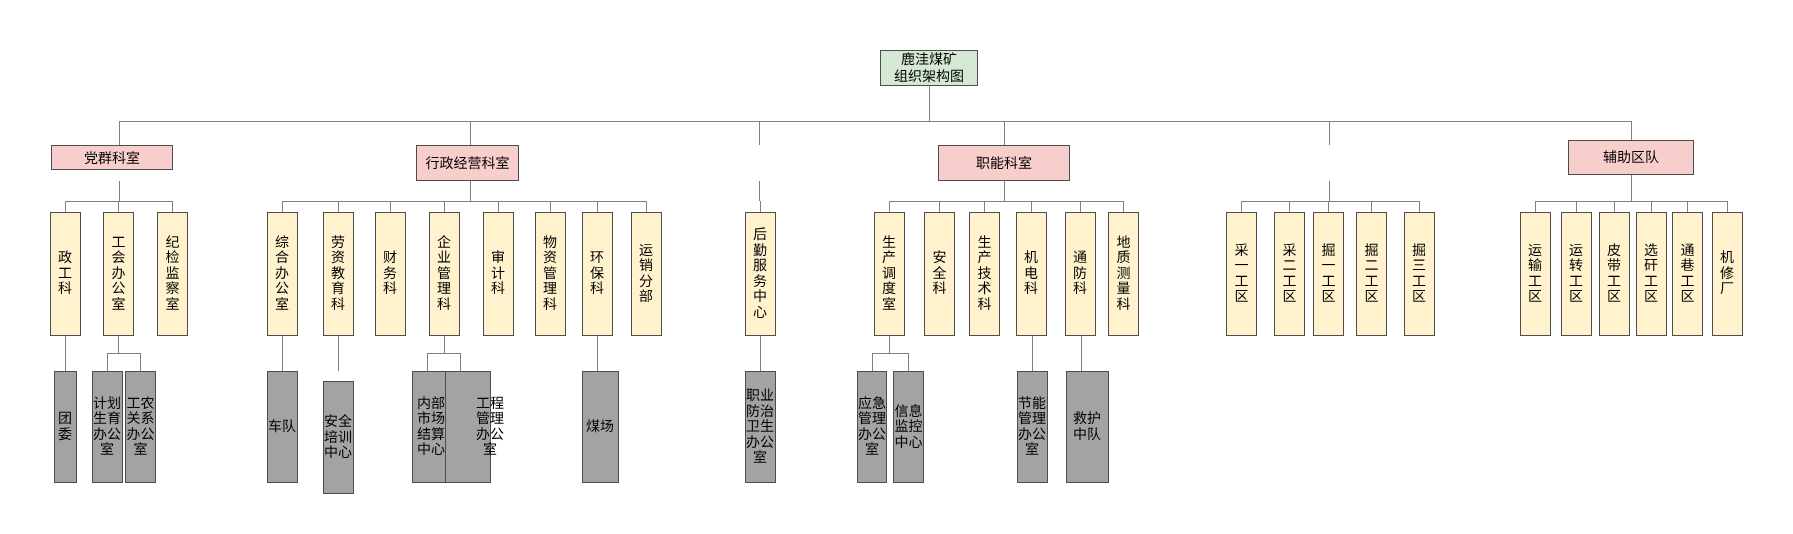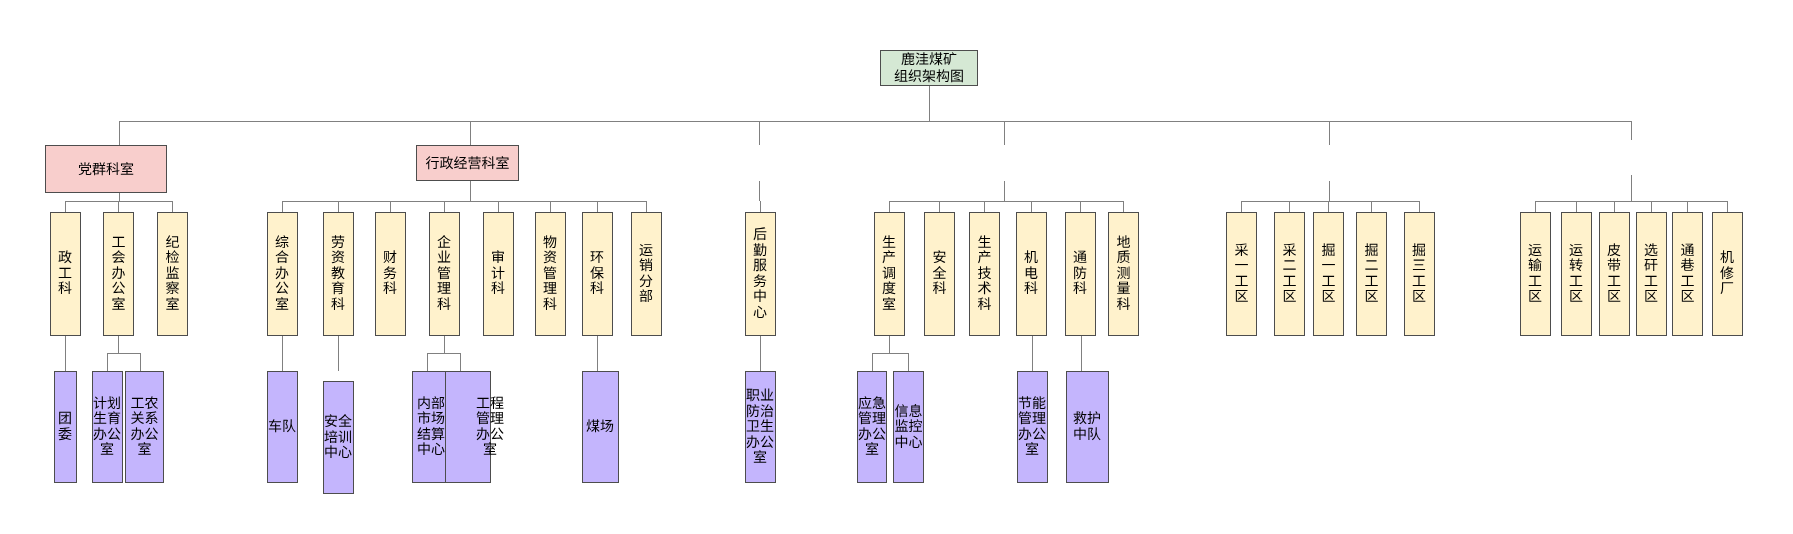--- a/index.html
+++ b/index.html
@@ -43,21 +43,21 @@
   }
   .node.dept {
     background: #f8cecc;
     line-height: 16px;
   }
   .node.section {
     background: #fff2cc;
     line-height: 15.5px;
   }
   .node.office {
-    background: #c4b5fd;
+    background: #a3a3a3;
     line-height: 15.5px;
   }
 </style>
 </head>
 <body>
 
 <div id="canvas">
   <svg id="wires" width="1793" height="534" viewBox="0 0 1793 534">
       <line x1="929" y1="86" x2="929" y2="121" stroke="#808080" stroke-width="1" shape-rendering="crispEdges"></line>
       <line x1="119" y1="121" x2="1631" y2="121" stroke="#808080" stroke-width="1" shape-rendering="crispEdges"></line>
@@ -124,21 +124,21 @@
       <line x1="1576" y1="201" x2="1576" y2="211.5" stroke="#808080" stroke-width="1" shape-rendering="crispEdges"></line>
       <line x1="1614" y1="201" x2="1614" y2="211.5" stroke="#808080" stroke-width="1" shape-rendering="crispEdges"></line>
       <line x1="1651" y1="201" x2="1651" y2="211.5" stroke="#808080" stroke-width="1" shape-rendering="crispEdges"></line>
       <line x1="1687.5" y1="201" x2="1687.5" y2="211.5" stroke="#808080" stroke-width="1" shape-rendering="crispEdges"></line>
       <line x1="1727" y1="201" x2="1727" y2="211.5" stroke="#808080" stroke-width="1" shape-rendering="crispEdges"></line>
     </svg>
 <div class="node root" style="left: 880px; top: 50px; width: 98px; height: 36px;">
       <span class="lbl">鹿洼煤矿
 组织架构图</span>
     </div>
-    <div class="node dept" style="left: 45px; top: 145px; width: 122px; height: 48px;">
+    <div class="node dept" style="left: 51px; top: 145px; width: 122px; height: 25px;">
       <span class="lbl">党群科室</span>
     </div>
     <div class="node section" style="left: 49.5px; top: 211.5px; width: 31px; height: 124px;">
       <span class="lbl">政
 工
 科</span>
     </div>
     <div class="node office" style="left: 53.5px; top: 370.5px; width: 23px; height: 112.5px;">
       <span class="lbl">团
 委</span>
@@ -149,21 +149,21 @@
 办
 公
 室</span>
     </div>
     <div class="node office" style="left: 91.5px; top: 370.5px; width: 31px; height: 112.5px;">
       <span class="lbl">计划
 生育
 办公
 室</span>
     </div>
-    <div class="node office" style="left: 125px; top: 370.5px; width: 39px; height: 112.5px;">
+    <div class="node office" style="left: 125px; top: 370.5px; width: 31px; height: 112.5px;">
       <span class="lbl">工农
 关系
 办公
 室</span>
     </div>
     <div class="node section" style="left: 157px; top: 211.5px; width: 31px; height: 124px;">
       <span class="lbl">纪
 检
 监
 察
@@ -252,20 +252,23 @@
 中
 心</span>
     </div>
     <div class="node office" style="left: 744.5px; top: 370.5px; width: 31px; height: 112.5px;">
       <span class="lbl">职业
 防治
 卫生
 办公
 室</span>
     </div>
+    <div class="node dept" style="left: 938px; top: 145px; width: 132px; height: 35.5px;">
+      <span class="lbl">职能科室</span>
+    </div>
     <div class="node section" style="left: 873.5px; top: 211.5px; width: 31px; height: 124px;">
       <span class="lbl">生
 产
 调
 度
 室</span>
     </div>
     <div class="node office" style="left: 857px; top: 370.5px; width: 30px; height: 112.5px;">
       <span class="lbl">应急
 管理
@@ -339,20 +342,23 @@
 二
 工
 区</span>
     </div>
     <div class="node section" style="left: 1403.5px; top: 211.5px; width: 31px; height: 124px;">
       <span class="lbl">掘
 三
 工
 区</span>
     </div>
+    <div class="node dept" style="left: 1567.75px; top: 139.5px; width: 126.5px; height: 35.5px;">
+      <span class="lbl">辅助区队</span>
+    </div>
     <div class="node section" style="left: 1519.5px; top: 211.5px; width: 31px; height: 124px;">
       <span class="lbl">运
 输
 工
 区</span>
     </div>
     <div class="node section" style="left: 1560.5px; top: 211.5px; width: 31px; height: 124px;">
       <span class="lbl">运
 转
 工

